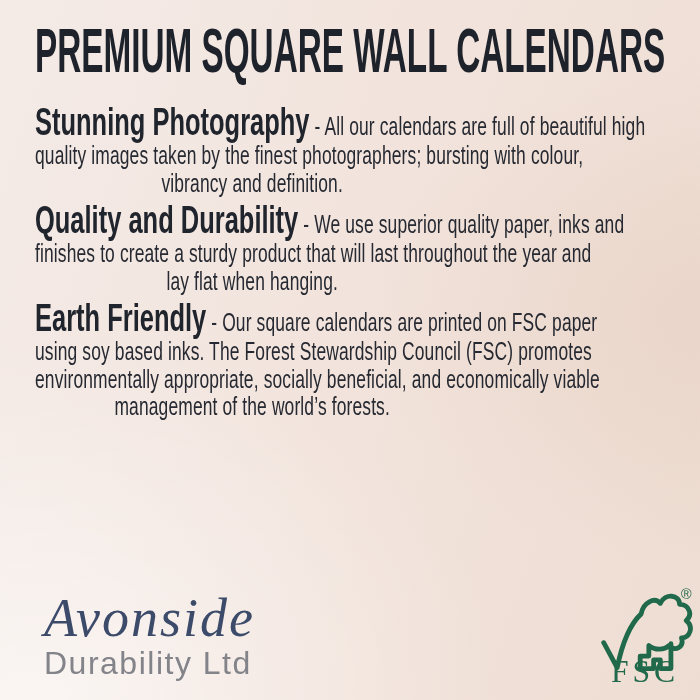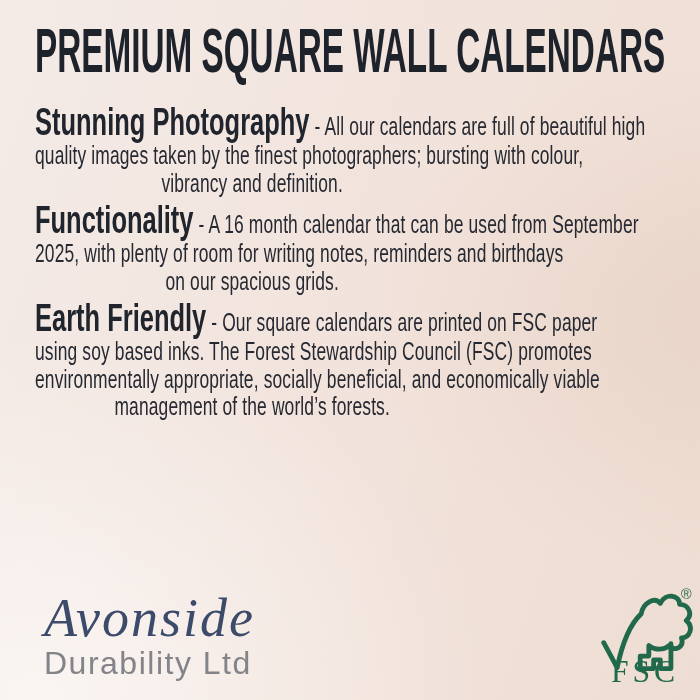--- a/index.html
+++ b/index.html
@@ -47,26 +47,26 @@
 
   <div class="sections">
 
     <section>
       <div class="line line-first" style="transform: scaleX(0.67033);"><span class="h">Stunning Photography</span><span> - All our calendars are full of beautiful high</span></div>
       <div class="line" style="transform: scaleX(0.67033);">quality images taken by the finest photographers; bursting with colour,</div>
       <div class="line" style="transform: scaleX(0.67033);">vibrancy and definition.</div>
     </section>
 
 
+    <section>
+      <div class="line line-first" style="transform: scaleX(0.67033);"><span class="h">Quality and Durability</span><span> - We use superior quality paper, inks and</span></div>
+      <div class="line" style="transform: scaleX(0.67033);">finishes to create a sturdy product that will last throughout the year and</div>
+      <div class="line" style="transform: scaleX(0.67033);">lay flat when hanging.</div>
+    </section>
 
-    <section>
-      <div class="line line-first" style="transform: scaleX(0.67033);"><span class="h">Functionality</span><span> - A 16 month calendar that can be used from September</span></div>
-      <div class="line" style="transform: scaleX(0.67033);">2025, with plenty of room for writing notes, reminders and birthdays</div>
-      <div class="line" style="transform: scaleX(0.67033);">on our spacious grids.</div>
-    </section>
 
     <section>
       <div class="line line-first" style="transform: scaleX(0.67033);"><span class="h">Earth Friendly</span><span> - Our square calendars are printed on FSC paper</span></div>
       <div class="line" style="transform: scaleX(0.67033);">using soy based inks. The Forest Stewardship Council (FSC) promotes</div>
       <div class="line" style="transform: scaleX(0.67033);">environmentally appropriate, socially beneficial, and economically viable</div>
       <div class="line" style="transform: scaleX(0.67033);">management of the world’s forests.</div>
     </section>
 
   </div>
 

